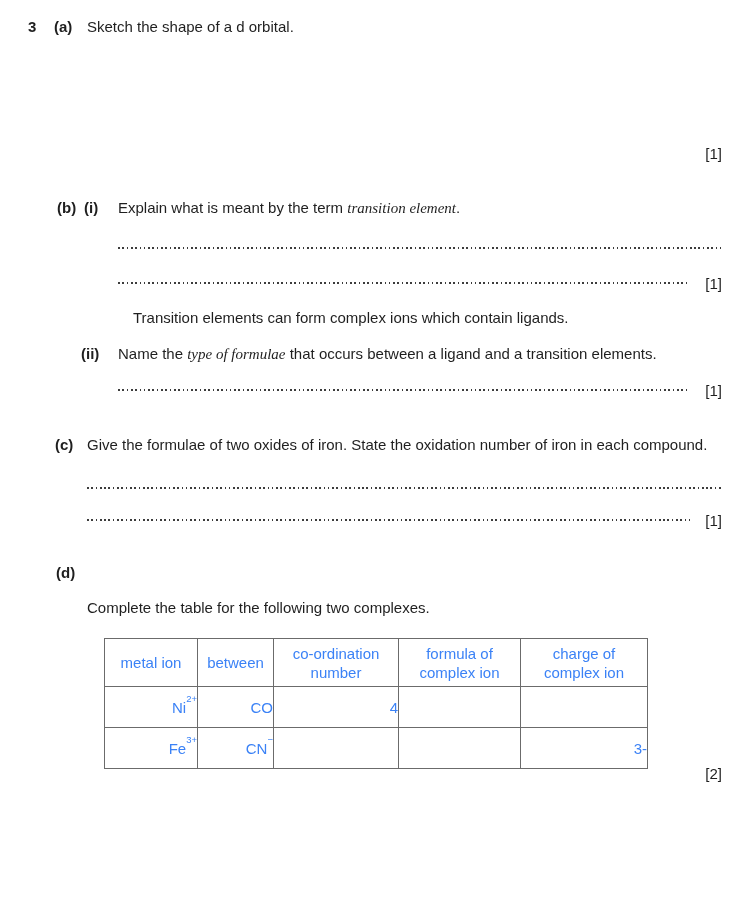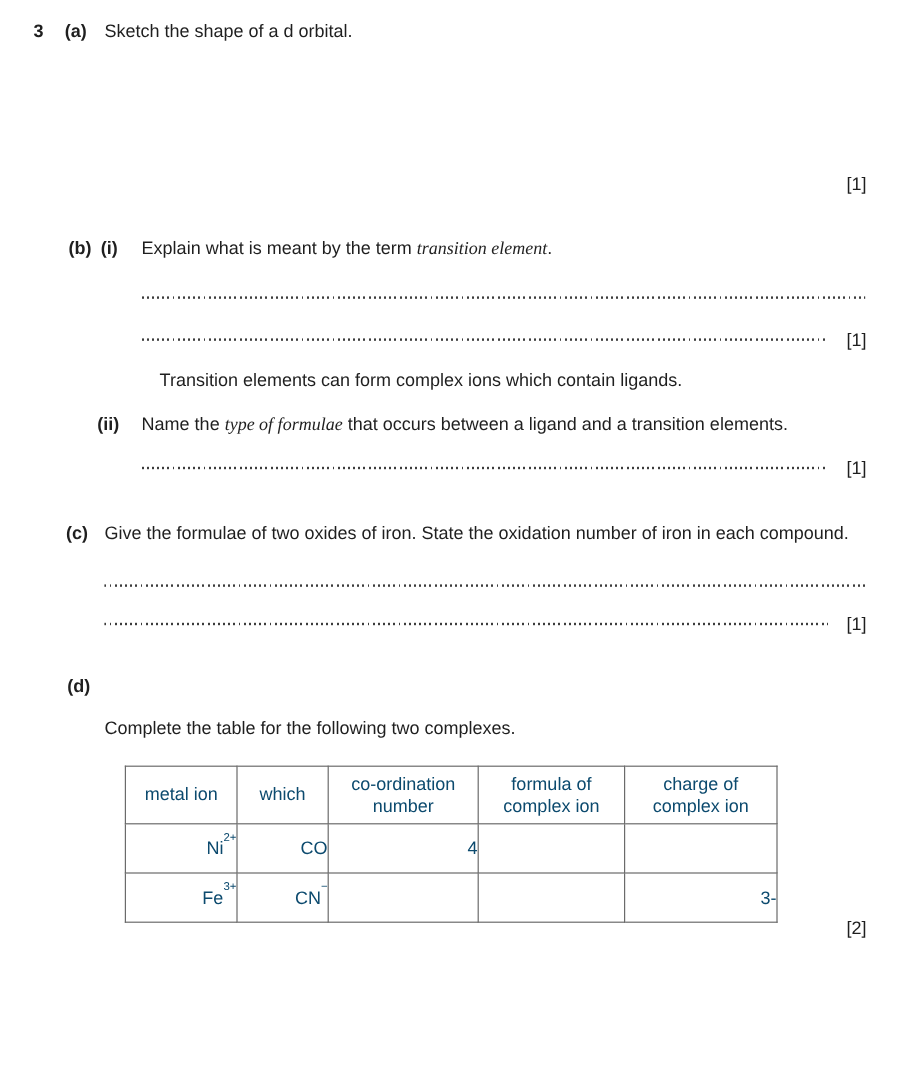--- a/index.html
+++ b/index.html
@@ -29,21 +29,21 @@
     position: relative;
     top: -0.45em;
   }
   table.complex {
     position: absolute;
     left: 104px;
     top: 638px;
     border-collapse: collapse;
     table-layout: fixed;
     font-size: 15px;
-    color: #0c4a6e;
+    color: #3b82f6;
     border-radius: 26px;
   }
   table.complex th, table.complex td {
     border: 1.5px solid #6b6b6b;
     text-align: center;
     vertical-align: middle;
     padding: 0;
     font-weight: normal;
     line-height: 19px;
   }
@@ -90,21 +90,21 @@
     <colgroup>
       <col style="width:93px;">
         <col style="width:76px;">
         <col style="width:125px;">
         <col style="width:122px;">
         <col style="width:127px;">
     </colgroup>
     <tbody>
         <tr>
       <th><span>metal ion</span></th>
-      <th><span>which</span></th>
+      <th><span>between</span></th>
       <th><span>co-ordination</span><br><span>number</span></th>
       <th><span>formula of</span><br><span>complex ion</span></th>
       <th><span>charge of</span><br><span>complex ion</span></th>
     </tr>
     <tr>
       <td><span>Ni</span><sup class="s">2+</sup></td>
       <td><span>CO</span><sup class="s"></sup></td>
       <td><span>4</span></td>
       <td><span></span></td>
       <td><span></span></td>

